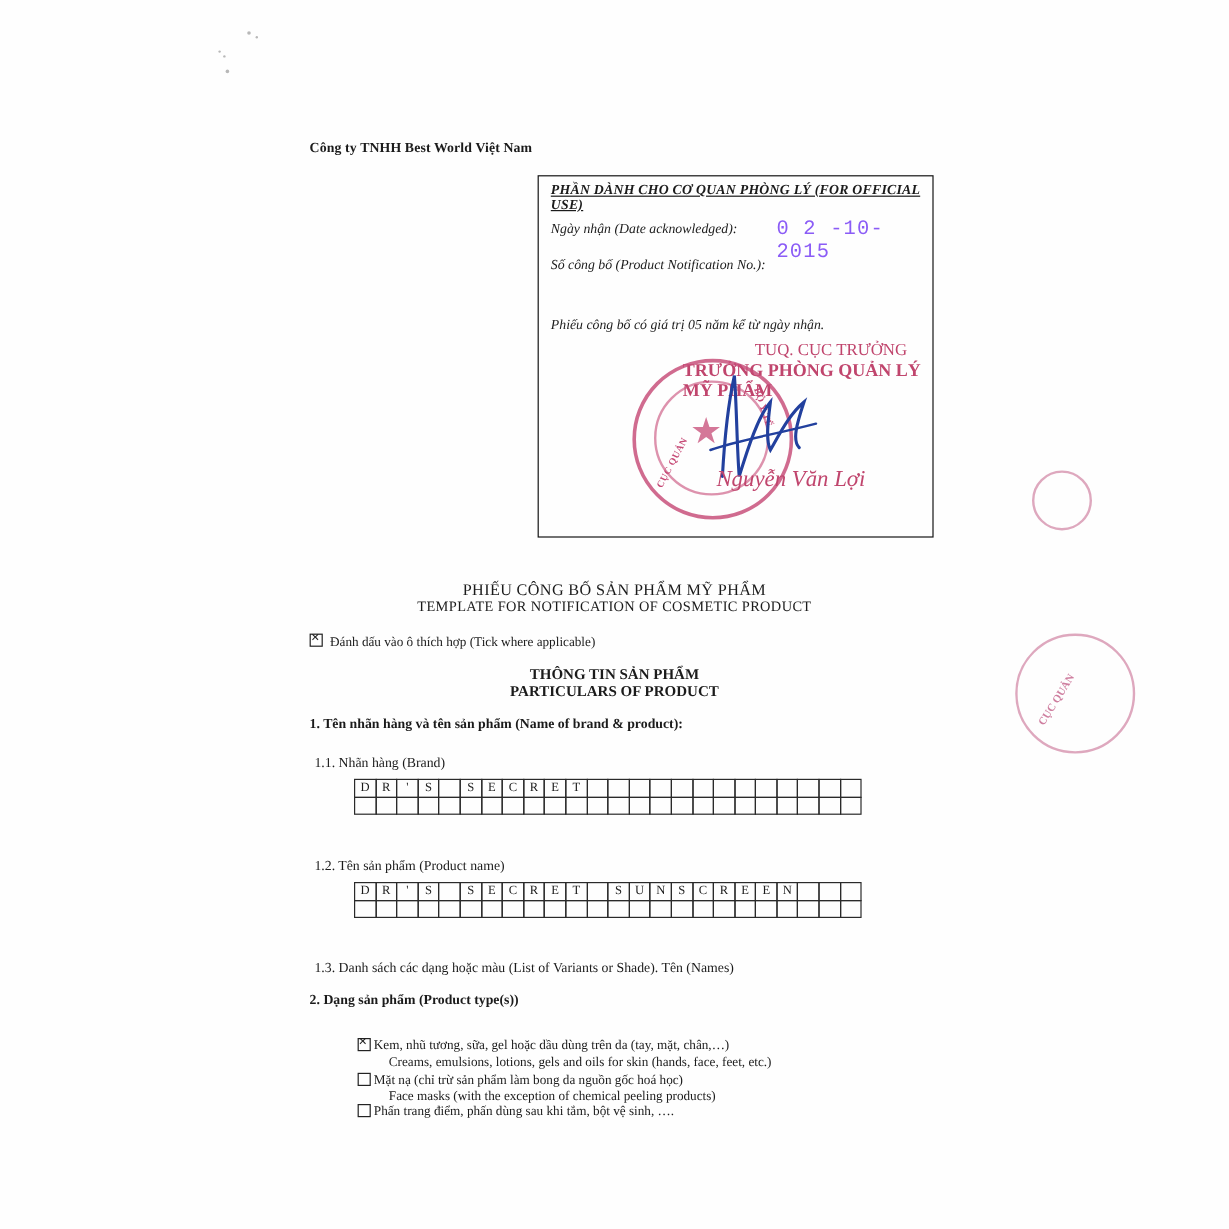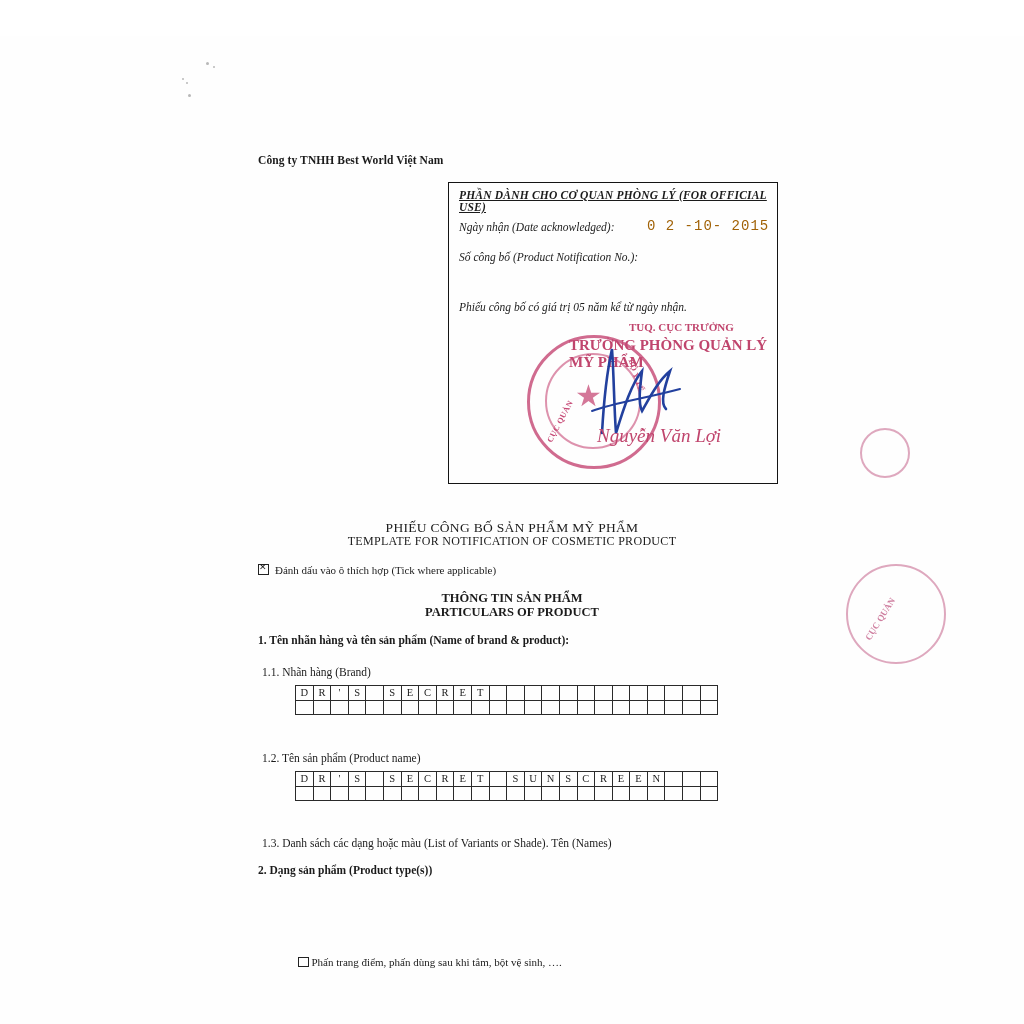--- a/index.html
+++ b/index.html
@@ -12,21 +12,20 @@
     height: 1024px;
     position: relative;
     font-family: "Liberation Serif", serif;
     color: #1b1b1b;
     overflow: hidden;
   }
   .page {
     position: absolute;
     inset: 0;
     background: #fefefe;
-    margin-top: 36px;
   }
 
   
   .speckle {
     position: absolute;
     background: #b8b8b8;
     border-radius: 50%;
   }
 
   .company {
@@ -64,23 +63,23 @@
     font-style: italic;
     left: 10px;
   }
   .of-l1 { top: 38px; }
   .of-l2 { top: 68px; }
   .of-l3 { top: 118px; }
   .of-date {
     position: absolute;
     left: 198px;
     top: 35px;
-    font-size: 14px;
+    font-size: 17px;
     font-family: "Liberation Mono", monospace;
-    color: #a16207;
+    color: #8b5cf6;
     letter-spacing: 1px;
   }
   .of-number {
     position: absolute;
     left: 36px;
     top: 88px;
     font-size: 17px;
     font-family: "Liberation Mono", monospace;
     letter-spacing: 2.5px;
   }
@@ -92,22 +91,22 @@
     left: 10px;
     top: 130px;
     width: 320px;
     height: 165px;
     color: #c2416b;
   }
   .stamp-line1 {
     position: absolute;
     left: 170px;
     top: 8px;
-    font-size: 11px;
-    font-weight: bold;
+    font-size: 14px;
+    font-weight: normal;
     color: #c0456d;
   }
   .stamp-line2 {
     position: absolute;
     left: 110px;
     top: 24px;
     font-size: 15px;
     font-weight: bold;
     color: #c0456d;
   }
@@ -476,20 +475,28 @@
       <div class="cell"></div>
       <div class="cell"></div>
       <div class="cell"></div>
       <div class="cell"></div>
     </div>
   </div>
 
   <div class="q-label q13">1.3. Danh sách các dạng hoặc màu (List of Variants or Shade). Tên (Names)</div>
   <div class="q-label bold q2">2. Dạng sản phẩm (Product type(s))</div>
 
-
+  <div class="ptype pt1">
+    <span class="cb checked"></span><span>Kem, nhũ tương, sữa, gel hoặc dầu dùng trên da (tay, mặt, chân,…)</span>
+    <span class="sub">Creams, emulsions, lotions, gels and oils for skin (hands, face, feet, etc.)</span>
+  </div>
+
+  <div class="ptype pt2">
+    <span class="cb"></span><span>Mặt nạ (chỉ trừ sản phẩm làm bong da nguồn gốc hoá học)</span>
+    <span class="sub">Face masks (with the exception of chemical peeling products)</span>
+  </div>
 
 
   <div class="ptype pt4">
     <span class="cb"></span><span>Phấn trang điểm, phấn dùng sau khi tắm, bột vệ sinh, ….</span>
   </div>
 
 </div>
 
 </body></html>

